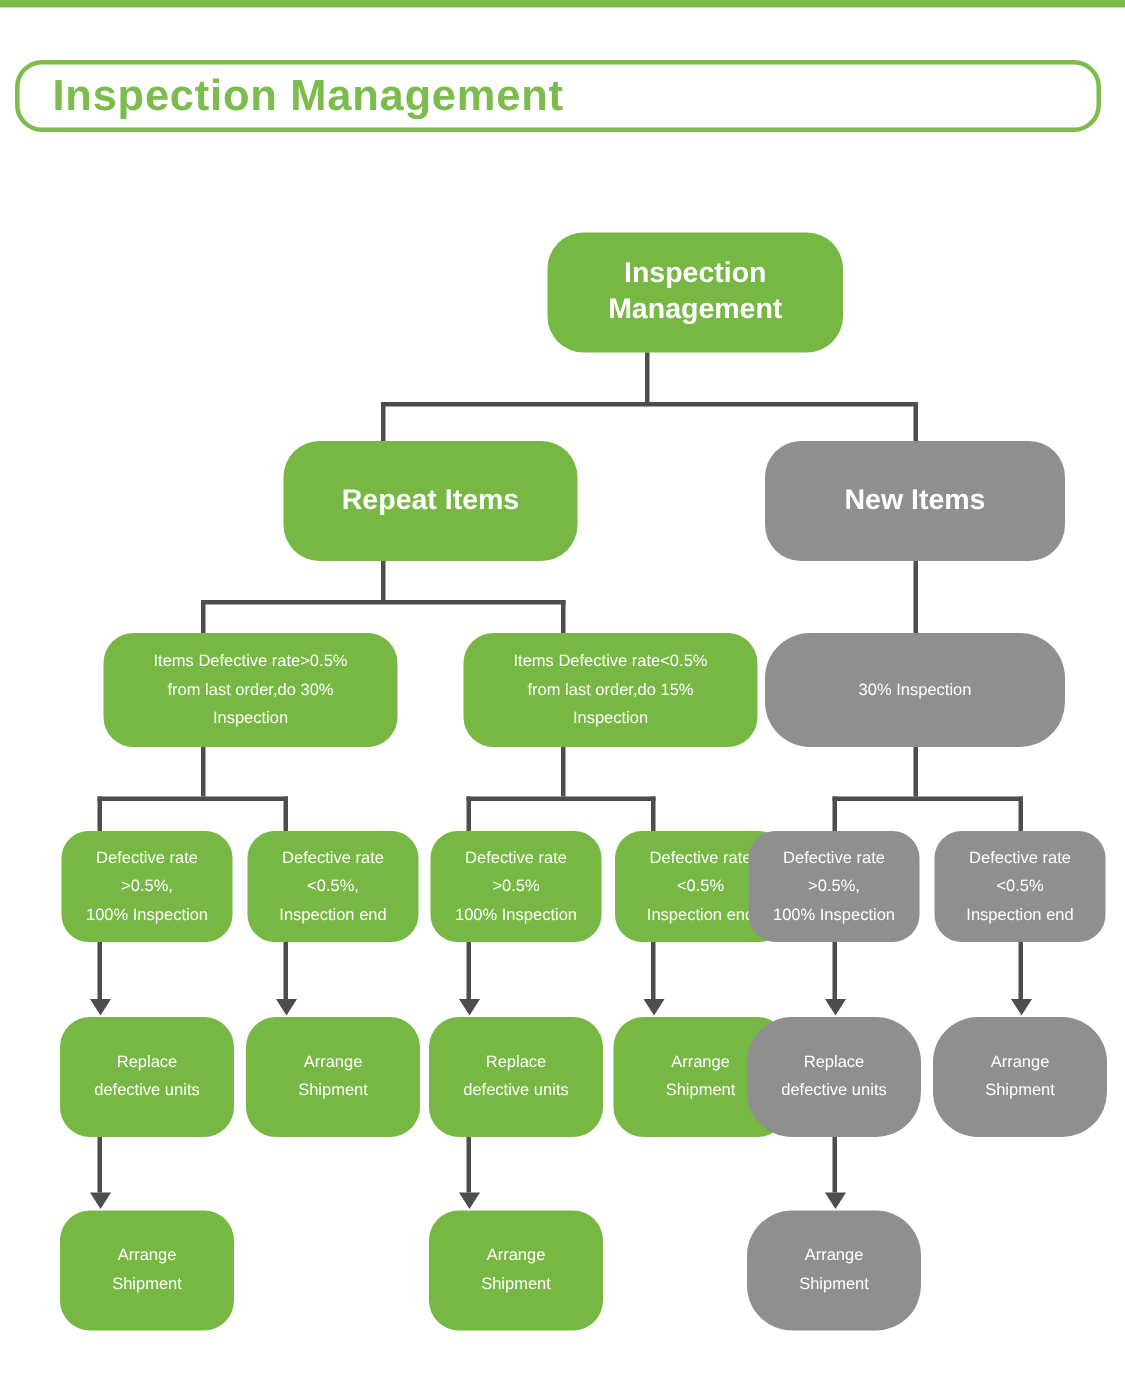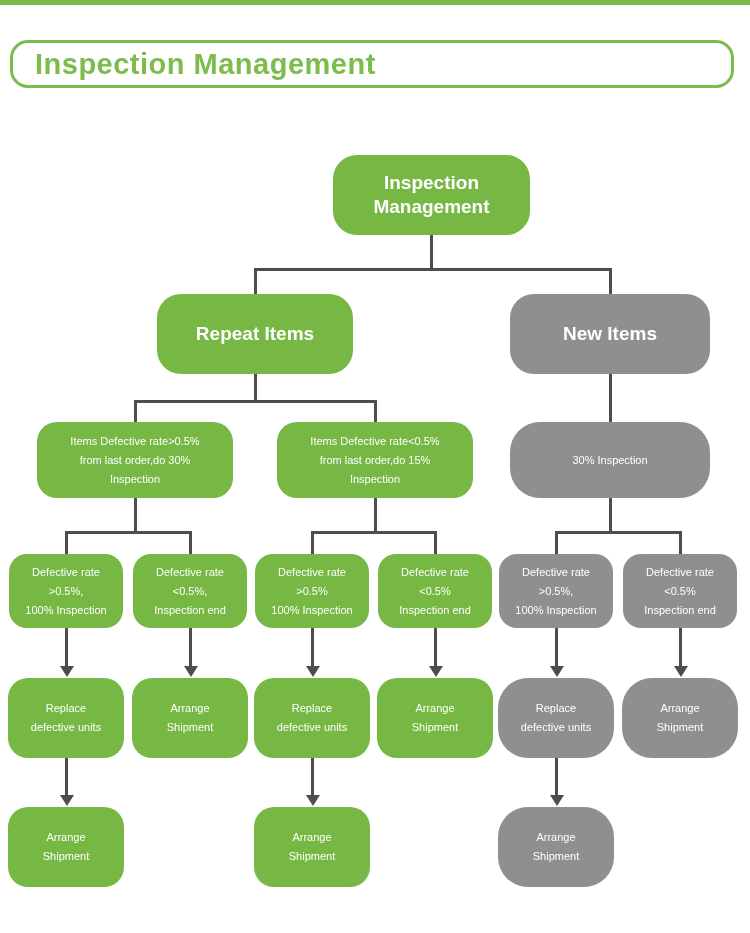--- a/index.html
+++ b/index.html
@@ -17,21 +17,21 @@
   .header-title {
     padding-left:22px; font-size:29px; font-weight:bold; color:var(--header_green);
     letter-spacing:0.5px; white-space:nowrap;
   }
   
   .node {
     position:absolute; color:#ffffff; text-align:center; white-space:pre-line;
     display:flex; align-items:center; justify-content:center;
     border-radius:20px; line-height:19px; font-size:11px;
   }
-  .node.green { background:var(--green); }
+  .node.green { background:var(--green);margin-left:32px; }
   .node.gray  { background:var(--gray);border-radius:30px; }
   .node.title-node { font-weight:bold; font-size:19px; line-height:24px; border-radius:24px; }
   
   .cline { position:absolute; background:var(--connector); }
   .v { width:3px; }
   .h { height:3px; }
   
   .varrow { position:absolute; width:3px; background:var(--connector); }
   .varrow::after {
     content:""; position:absolute; left:-5.5px; bottom:-11px;

